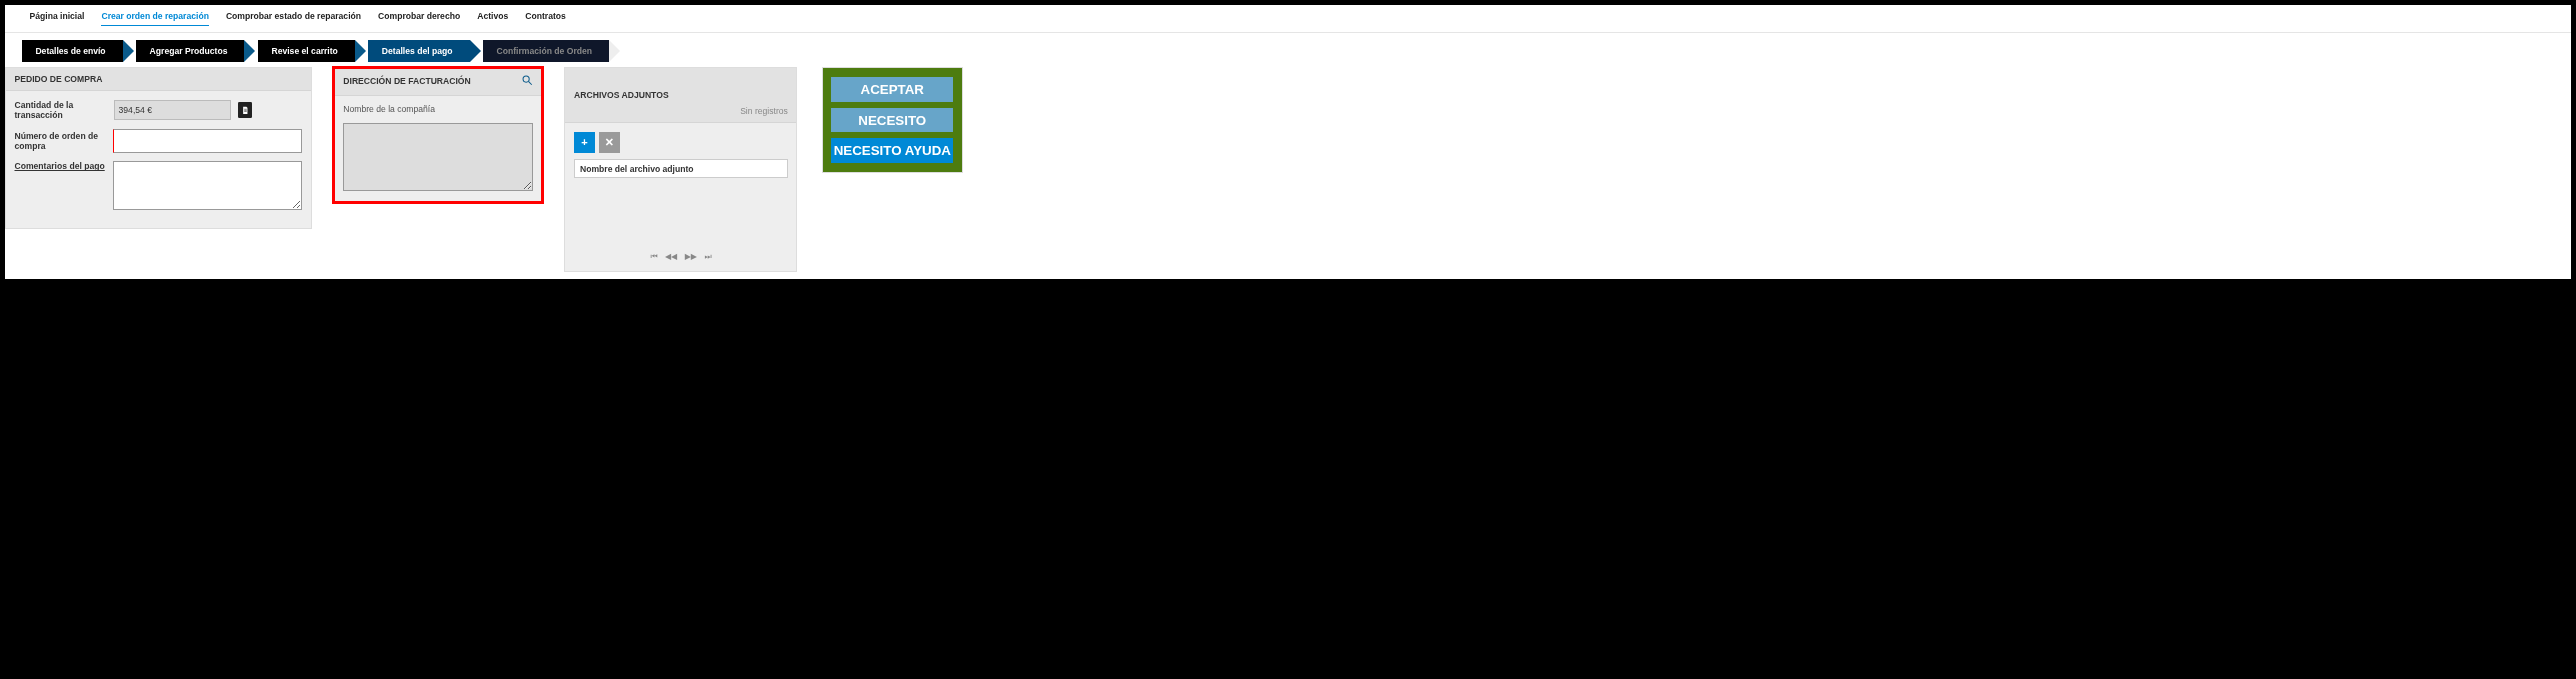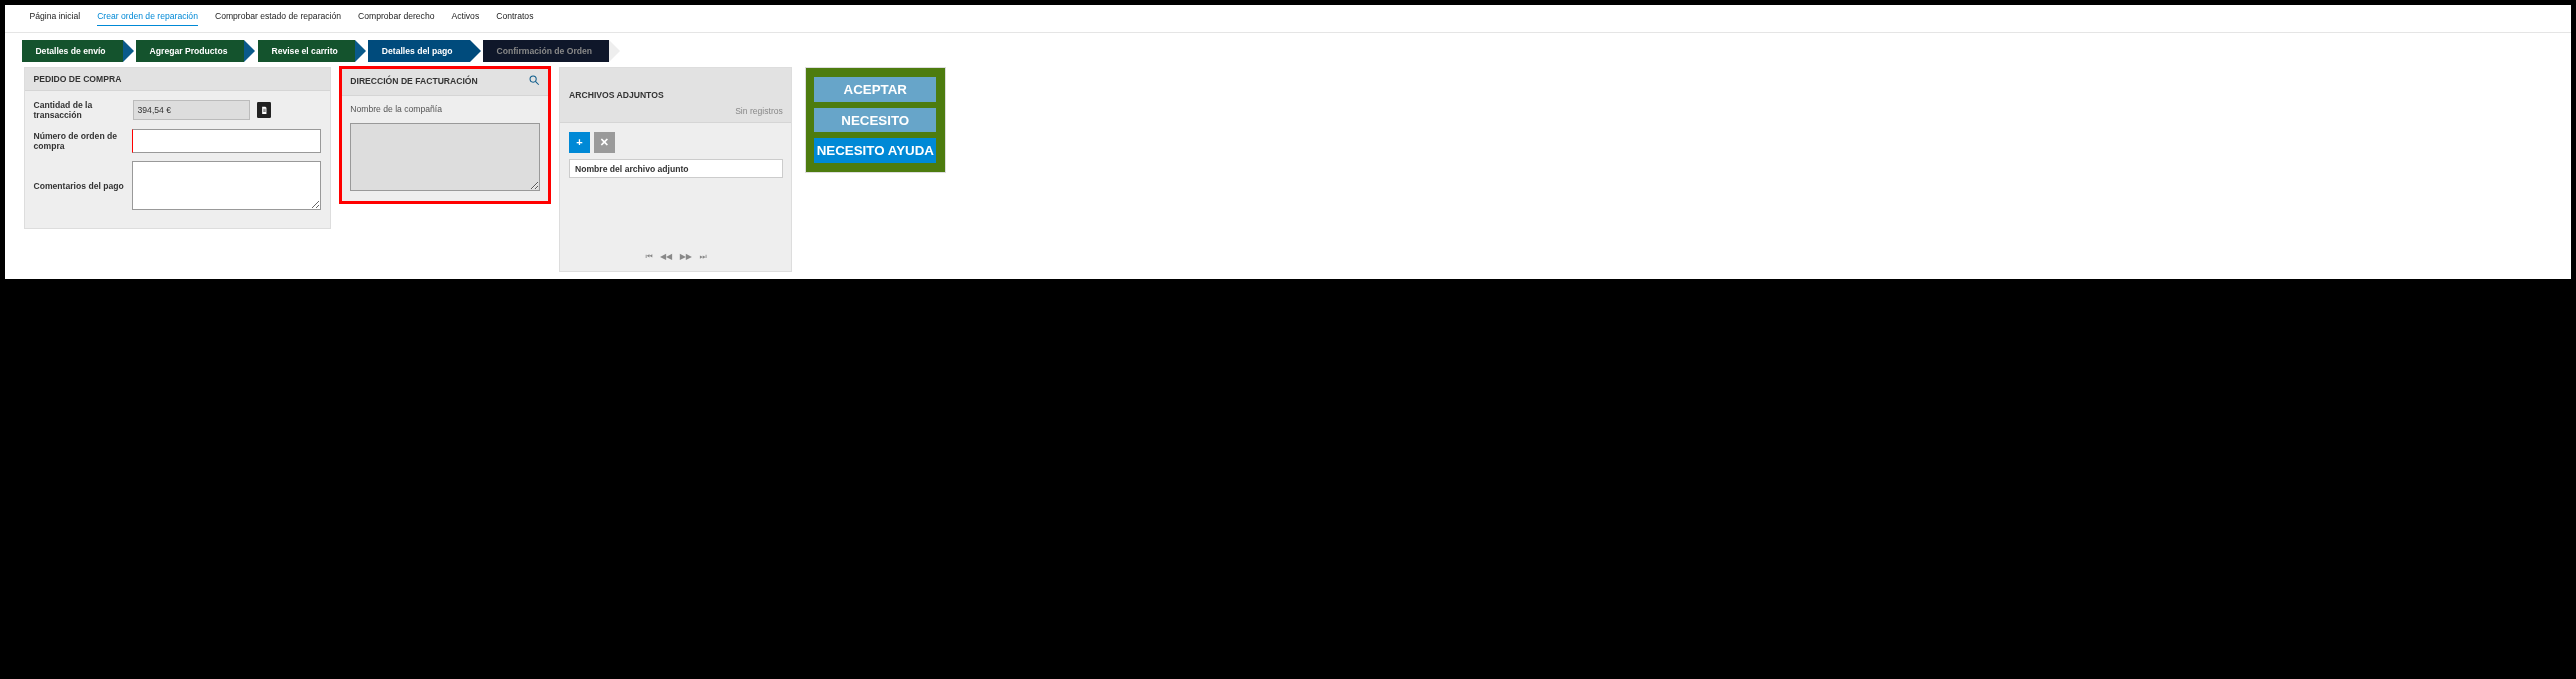--- a/index.html
+++ b/index.html
@@ -1,28 +1,28 @@
 <!DOCTYPE html>
 <html style="font-size:9.8px"><head>
 <meta charset="utf-8">
 <style>
 * { box-sizing: border-box; margin: 0; padding: 0; }
 body { background: #000; font-family: Arial, Helvetica, sans-serif; font-size: 8.6px; color: #333; }
 .frame { background: #fff; margin: 4.9px; padding: 2.5px 0 7.4px 0; }
 .nav { display: flex; gap: 17px; padding: 3.7px 24.6px 6.1px 24.6px; border-bottom: 0.6px solid #e5e5e5; }
-.nav-item { font-weight: normal; color: #222; cursor: pointer; padding-bottom: 3.7px; }
+.nav-item { font-weight: bold; color: #222; cursor: pointer; padding-bottom: 3.7px; }
 .nav-item.active { color: #0089d6; border-bottom: 1.8px solid #0089d6; }
 .stepper { display: flex; padding: 7.4px 17px 4.9px 17px; align-items: center; }
-.step { position: relative; background: #14532d; color: #fff; font-weight: bold; padding: 4.9px 17px 4.9px 13.5px; height: 22px; display: flex; align-items: center; margin-right: 13.5px; cursor: pointer; }
+.step { position: relative; background: #000000; color: #fff; font-weight: bold; padding: 4.9px 17px 4.9px 13.5px; height: 22px; display: flex; align-items: center; margin-right: 13.5px; cursor: pointer; }
 .step::after { content: ""; position: absolute; right: -11px; top: 0; width: 0; height: 0; border-top: 11px solid transparent; border-bottom: 11px solid transparent; border-left: 11px solid #0a5a8a; }
 .step.current { background: #004b7c; }
 .step.current::after { border-left-color: #004b7c; }
 .step.inactive { background: #0f172a; color: #888; font-weight: bold; }
 .step.inactive::after { border-left-color: #eee; }
-.content { display: flex; gap: 0; padding: 0 19px; align-items: flex-start; }
+.content { display: flex; gap: 12px; padding: 0 0; align-items: flex-start; }
 .panel { background: #eee; border: 0.6px solid #ddd; margin-right: 9.8px; }
 .panel-head { background: #e2e2e2; padding: 6.1px 8.6px; font-weight: bold; border-bottom: 0.6px solid #d5d5d5; display: flex; justify-content: space-between; align-items: center; }
 .panel-body { padding: 8.6px; }
 .po-panel { width: 307px; }
 .bill-panel { width: 209px; position: relative; }
 .bill-highlight { position: absolute; top: -2.5px; left: -2.5px; right: -2.5px; bottom: -2.5px; border: 3.1px solid red; pointer-events: none; }
 .att-panel { width: 233px; margin-right: 12.3px; }
 .actions { background: #4d7c0f; border: 0.6px solid #ddd; padding: 8.6px; width: 141px; display: flex; flex-direction: column; gap: 6.1px; }
 .btn { width: 100%; padding: 4.9px 0; text-align: center; font-weight: bold; color: #fff; border: none; cursor: pointer; }
 .btn-muted { background: #67a5c9; }
@@ -81,21 +81,21 @@
                 <rect x="9" y="8" width="7" height="1.5" fill="#222"></rect>
                 <rect x="9" y="11" width="7" height="1.5" fill="#222"></rect>
                 <rect x="9" y="14" width="7" height="1.5" fill="#222"></rect>
               </svg>
           </div>
         </div>
         <div class="row">
           <div class="lbl">Número de orden de compra</div>
           <input class="txt-input req" value="" style="">
         </div>
-        <div class="row" style="align-items:center;">
+        <div class="row" style="align-items:flex-start;text-decoration:underline;">
           <div class="lbl">Comentarios del pago</div>
           <textarea class="txtarea" style=""></textarea>
         </div>
       </div>
     </div>
 
     <div class="panel bill-panel">
       <div class="bill-highlight"></div>
       <div class="panel-head">
         <span>DIRECCIÓN DE FACTURACIÓN</span>

